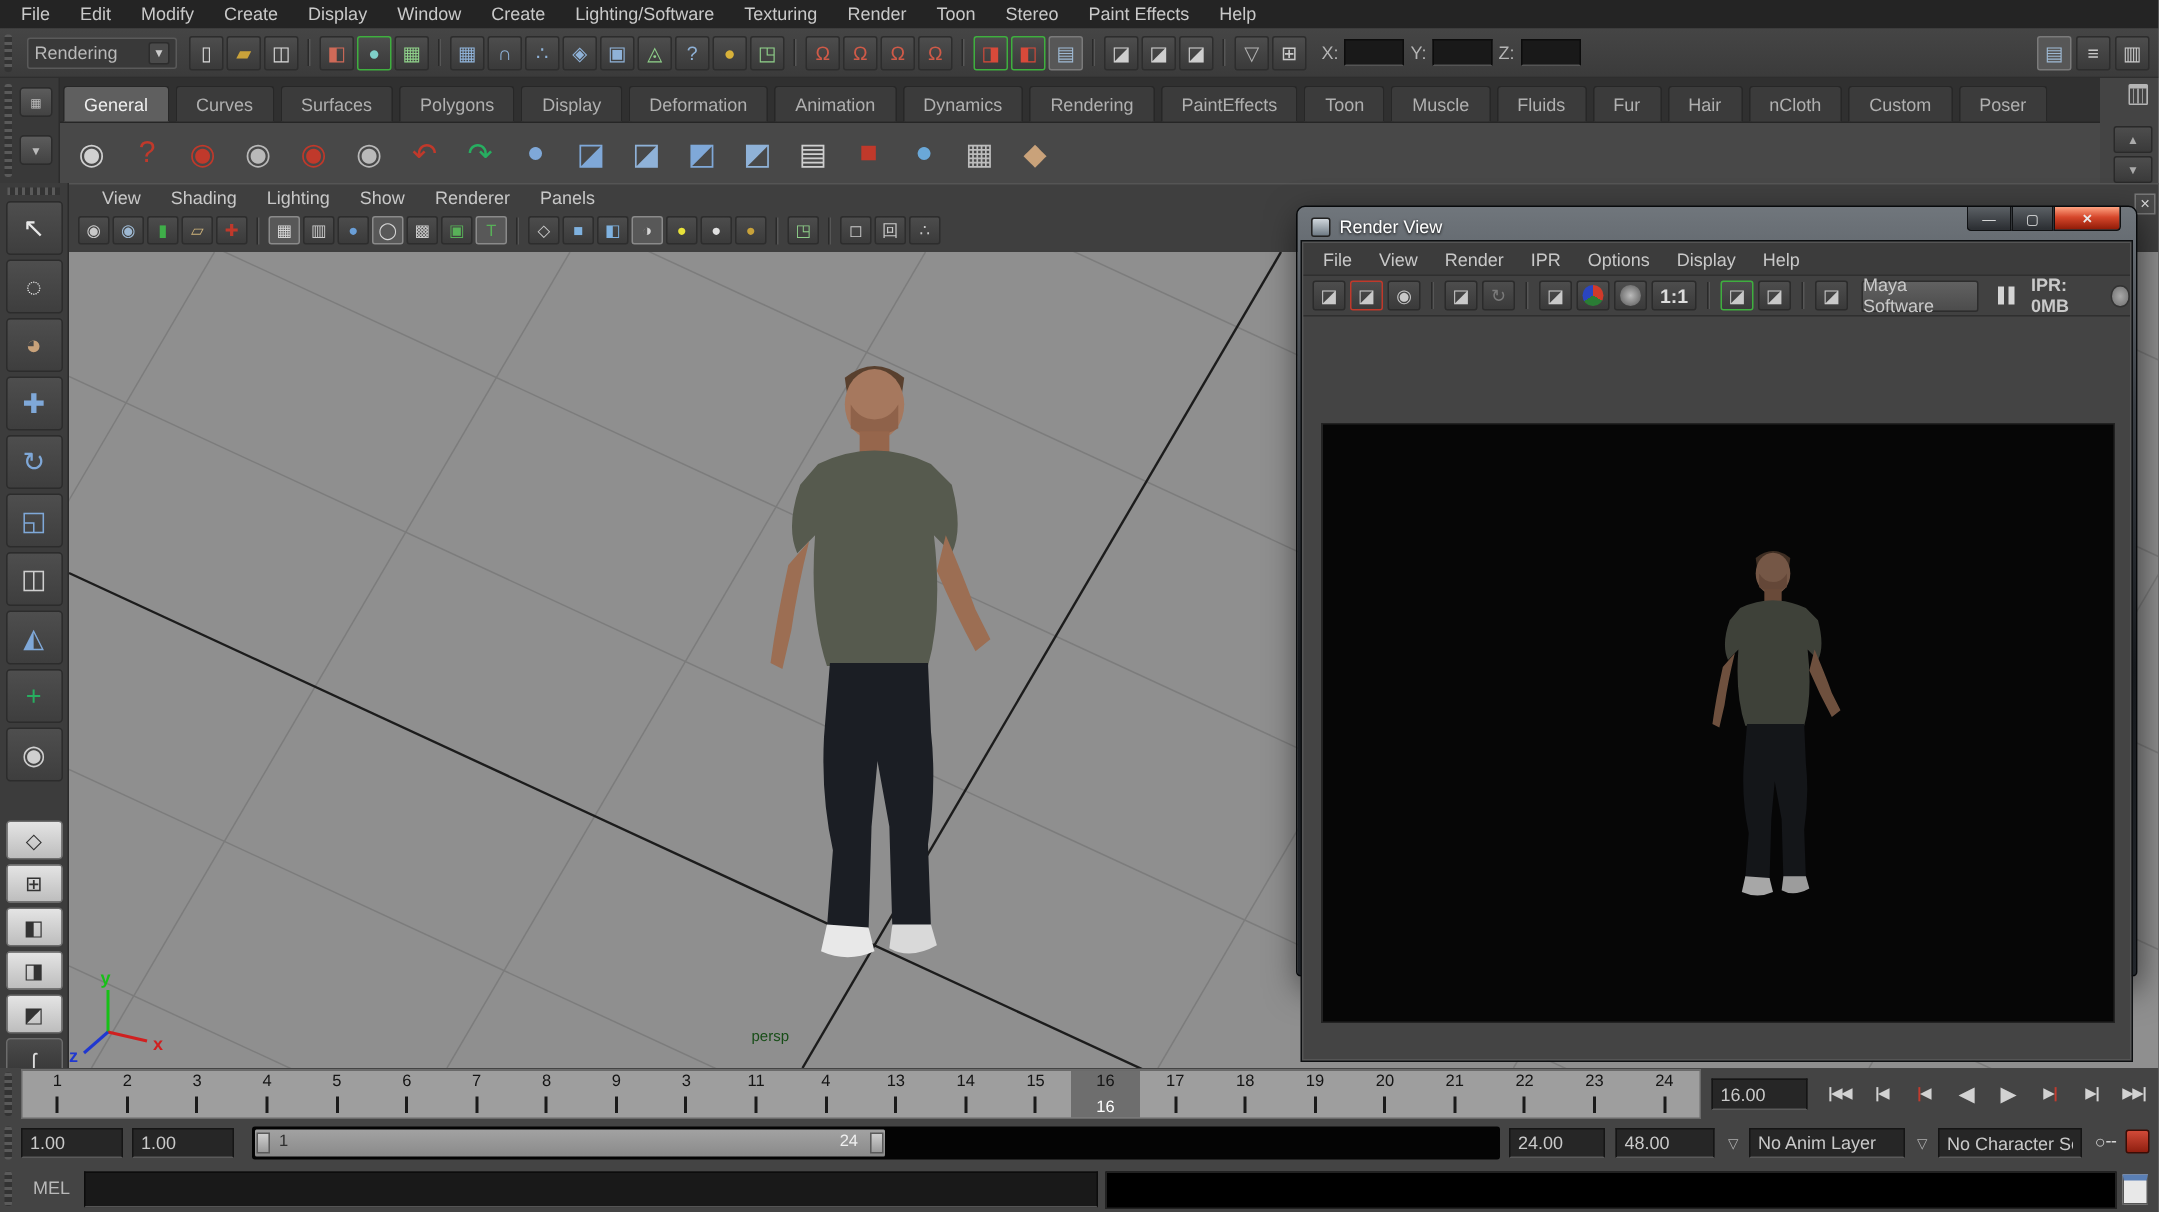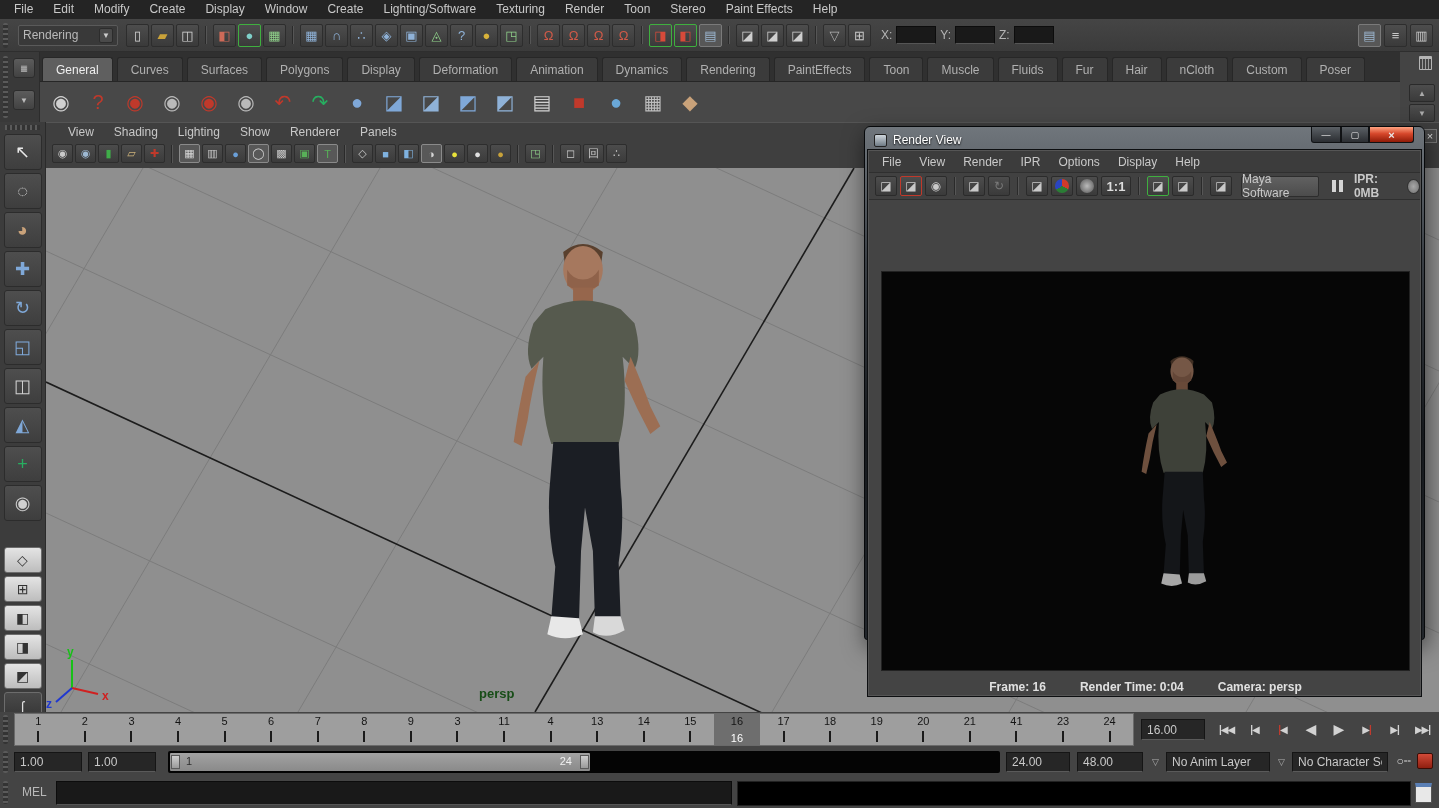--- a/index.html
+++ b/index.html
@@ -49,25 +49,25 @@
   .lay-btn.dark{background:linear-gradient(#4a4a4a,#333);color:#ddd;height:30px}
 
   
   #viewport{left:46px;top:122px;width:1393px;height:590px;background:#3f3f3f}
   #vp-menus{height:19px;display:flex;align-items:center;padding-left:12px;border-top:1px solid #555}
   #vp-menus .item{padding:0 10px;color:#c8c8c8;font-size:12px}
   #vp-icons{height:25px;display:flex;align-items:center;gap:2px;padding-left:6px}
   .vp-tile{width:21px;height:19px;border-radius:2px;background:linear-gradient(#4c4c4c,#3b3b3b);border:1px solid #2d2d2d;display:flex;align-items:center;justify-content:center;font-size:11px;color:#c9c9c9}
   .vp-tile.boxed{background:#585858;border-color:#8a8a8a}
   #vp-canvas{position:absolute;left:0;top:46px;width:1393px;height:544px;background:#8f8f8f;overflow:hidden}
-  #persp-label{position:absolute;left:433px;top:518px;color:#174d17;font-weight:bold;font-size:13px}
+  #persp-label{position:absolute;left:455px;top:518px;color:#174d17;font-weight:normal;font-size:10px}
   #vp-close{position:absolute;left:1377px;top:7px;width:14px;height:14px;color:#ddd;font-size:11px;line-height:13px;text-align:center;border:1px solid #777;background:#4a4a4a}
 
   
-  #rwin{left:864px;top:126px;width:561px;height:514px;z-index:50;border-radius:6px 6px 3px 3px;border:1px solid #07090b;background:linear-gradient(#70767c,#3a3f45 26%,#16191d 60%,#22262b);box-shadow:2px 8px 22px rgba(0,0,0,.55);padding:3px}
+  #rwin{left:864px;top:137px;width:561px;height:514px;z-index:50;border-radius:6px 6px 3px 3px;border:1px solid #07090b;background:linear-gradient(#70767c,#3a3f45 26%,#16191d 60%,#22262b);box-shadow:2px 8px 22px rgba(0,0,0,.55);padding:3px}
   #rtitle{height:20px;display:flex;align-items:center;padding-left:6px;gap:6px}
   #rtitle .wicon{width:13px;height:13px;border-radius:2px;background:linear-gradient(#cfd6dc,#6e7a84);border:1px solid #222}
   #rtitle .ttext{color:#fff;font-size:12px;text-shadow:0 1px 2px #000}
   #win-btns{position:absolute;right:10px;top:0;display:flex}
   .wbtn{height:16px;border:1px solid #10ivalid}
   .wbtn{height:16px;border:1px solid #101214;border-top:none;display:flex;align-items:center;justify-content:center;color:#e8e8e8;font-size:9px}
   .wbtn.min{width:30px;background:linear-gradient(#5b6065,#2b2e32);border-radius:0 0 0 3px}
   .wbtn.max{width:28px;background:linear-gradient(#5b6065,#2b2e32)}
   .wbtn.close{width:45px;background:linear-gradient(#ffa381,#d6472b 45%,#8f1b07);border-radius:0 0 3px 0;font-size:11px;font-weight:bold}
   #rclient{position:relative;width:553px;height:546px;background:#444;border:1px solid #555;outline:1px solid #0d0f11}
@@ -617,23 +617,20 @@
         </div>
       <div id="ipr-mem">IPR: 0MB</div>
       <div id="prog-circle"></div>
     </div>
     <div id="rimage">
       <svg width="529" height="400" style="filter:brightness(0.72) saturate(0.9)">
         <use href="#char-sym" x="240" y="80" width="120" height="244"></use>
       </svg>
     </div>
     <div id="rstatus">
-      <div>
-        <span>Frame: 16</span><span class="gap"></span><span>Render Time: 0:04</span><span class="gap"></span><span>Camera: persp</span>
-      </div>
     </div>
   </div>
 </div>
 
 <div id="timerow" class="abs">
   <div class="vgrip"></div>
   <div id="ruler">
       <div class="frame-cell">
         <span class="fnum">1</span>
         <div class="tick"></div>
@@ -713,21 +710,21 @@
       </div>
       <div class="frame-cell">
         <span class="fnum">20</span>
         <div class="tick"></div>
       </div>
       <div class="frame-cell">
         <span class="fnum">21</span>
         <div class="tick"></div>
       </div>
       <div class="frame-cell">
-        <span class="fnum">41</span>
+        <span class="fnum">22</span>
         <div class="tick"></div>
       </div>
       <div class="frame-cell">
         <span class="fnum">23</span>
         <div class="tick"></div>
       </div>
       <div class="frame-cell">
         <span class="fnum">24</span>
         <div class="tick"></div>
       </div>

